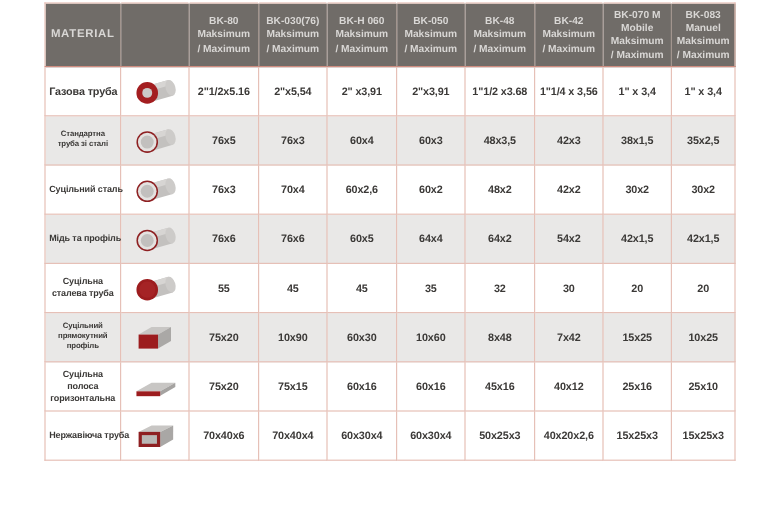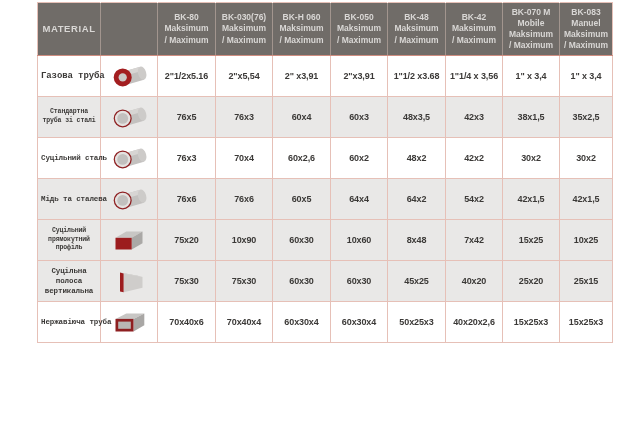--- a/index.html
+++ b/index.html
@@ -36,21 +36,21 @@
   thead th:first-child{border-left:none;font-size:9.5px;letter-spacing:0.6px;}
   tbody td{
     height:41px;text-align:center;vertical-align:middle;
     color:var(--cell-text);
     font-size:9px;font-weight:700;letter-spacing:-0.1px;
     border:1px solid var(--grid-line-light);
     border-top:1px solid var(--grid-line);
     padding:1px 2px;
   }
   tbody tr.alt td{background:var(--row-alt-bg);}
-  td.mat-label{font-size:7.5px;line-height:1.35;padding:1px 3px;font-family:Liberation Mono, monospace;}
+  td.mat-label{font-size:7.5px;line-height:1.35;padding:1px 3px;}
   td.mat-label.lg{font-size:9px;}
   td.mat-label.sm{font-size:6.5px;}
   td.mat-label.nowrap{white-space:nowrap;}
   td.icon-cell svg{display:block;margin:0 auto;width:42px;height:27px;}
 </style>
 </head>
 <body>
 
 <div class="page">
   <table>
@@ -143,21 +143,21 @@
           <td>76x3</td>
           <td>70x4</td>
           <td>60x2,6</td>
           <td>60x2</td>
           <td>48x2</td>
           <td>42x2</td>
           <td>30x2</td>
           <td>30x2</td>
         </tr>
         <tr class="alt">
-          <td class="mat-label md nowrap">Мідь та сталева</td>
+          <td class="mat-label md nowrap">Мідь та профіль</td>
           <td class="icon-cell">
             <svg viewBox="0 0 46 30">
       <g transform="rotate(-16 23 15)">
         <rect x="16" y="8" width="22" height="15" fill="#c3c1bf"></rect>
         <rect x="16" y="8" width="22" height="5" fill="#d7d5d3"></rect>
         <ellipse cx="38" cy="15.5" rx="4.5" ry="7.5" fill="#cdcbc9"></ellipse>
       </g>
       <circle cx="16" cy="16" r="10" fill="#8e2022"></circle>
       <circle cx="16" cy="16" r="8.6" fill="#e4e2e0"></circle>
       <circle cx="16" cy="16" r="6" fill="#c2c0be"></circle>
@@ -165,55 +165,77 @@
           </td>
           <td>76x6</td>
           <td>76x6</td>
           <td>60x5</td>
           <td>64x4</td>
           <td>64x2</td>
           <td>54x2</td>
           <td>42x1,5</td>
           <td>42x1,5</td>
         </tr>
+        <tr>
+          <td class="mat-label md">Суцільна сталева труба</td>
+          <td class="icon-cell">
+            <svg viewBox="0 0 46 30">
+      <g transform="rotate(-16 23 15)">
+        <rect x="16" y="8" width="22" height="15" fill="#c3c1bf"></rect>
+        <rect x="16" y="8" width="22" height="5" fill="#d7d5d3"></rect>
+        <ellipse cx="38" cy="15.5" rx="4.5" ry="7.5" fill="#cdcbc9"></ellipse>
+      </g>
+      <circle cx="16" cy="16" r="10" fill="#9c1c1e"></circle>
+      <circle cx="16" cy="16" r="7.5" fill="#a52325"></circle>
+    </svg>
+          </td>
+          <td>55</td>
+          <td>45</td>
+          <td>45</td>
+          <td>35</td>
+          <td>32</td>
+          <td>30</td>
+          <td>20</td>
+          <td>20</td>
+        </tr>
         <tr class="alt">
           <td class="mat-label sm">Суцільний прямокутний профіль</td>
           <td class="icon-cell">
             <svg viewBox="0 0 46 30">
       <polygon points="8,12 26,12 38,5 20,5" fill="#c8c6c4"></polygon>
       <polygon points="26,12 38,5 38,18 26,25" fill="#aaa8a6"></polygon>
       <rect x="8" y="12" width="18" height="13" fill="#9c1c1e"></rect>
     </svg>
           </td>
           <td>75x20</td>
           <td>10x90</td>
           <td>60x30</td>
           <td>10x60</td>
           <td>8x48</td>
           <td>7x42</td>
           <td>15x25</td>
           <td>10x25</td>
         </tr>
-        <tr class="alt">
-          <td class="mat-label md">Суцільна полоса вертикальна</td>
-          <td class="icon-cell">
-            <svg viewBox="0 0 46 30">
-      <polygon points="13,5 17,6 38,10 34,9" fill="#b5b3b1"></polygon>
-      <polygon points="17,6 38,10 38,22 17,27" fill="#cfcdcb"></polygon>
-      <polygon points="13,5 17,6 17,27 13,26" fill="#9c1c1e"></polygon>
-    </svg>
-          </td>
-          <td>75x30</td>
-          <td>75x30</td>
-          <td>60x30</td>
-          <td>60x30</td>
-          <td>45x25</td>
-          <td>40x20</td>
-          <td>25x20</td>
-          <td>25x15</td>
+        <tr>
+          <td class="mat-label md">Суцільна полоса горизонтальна</td>
+          <td class="icon-cell">
+            <svg viewBox="0 0 46 30">
+      <polygon points="6,19 28,19 42,11 20,11" fill="#c8c6c4"></polygon>
+      <polygon points="28,19 42,11 42,15 28,23" fill="#a5a3a1"></polygon>
+      <rect x="6" y="19" width="22" height="4.5" fill="#9c1c1e"></rect>
+    </svg>
+          </td>
+          <td>75x20</td>
+          <td>75x15</td>
+          <td>60x16</td>
+          <td>60x16</td>
+          <td>45x16</td>
+          <td>40x12</td>
+          <td>25x16</td>
+          <td>25x10</td>
         </tr>
         <tr>
           <td class="mat-label md nowrap">Нержавіюча труба</td>
           <td class="icon-cell">
             <svg viewBox="0 0 46 30">
       <polygon points="8,11 28,11 40,5 20,5" fill="#c8c6c4"></polygon>
       <polygon points="28,11 40,5 40,18 28,25" fill="#a9a7a5"></polygon>
       <rect x="8" y="11" width="20" height="14" fill="#8e1f21"></rect>
       <rect x="11" y="14" width="14" height="8" fill="#b9b7b5"></rect>
     </svg>

